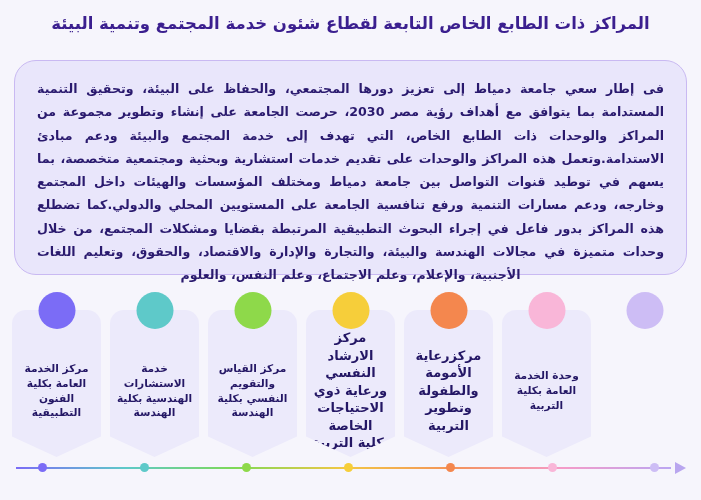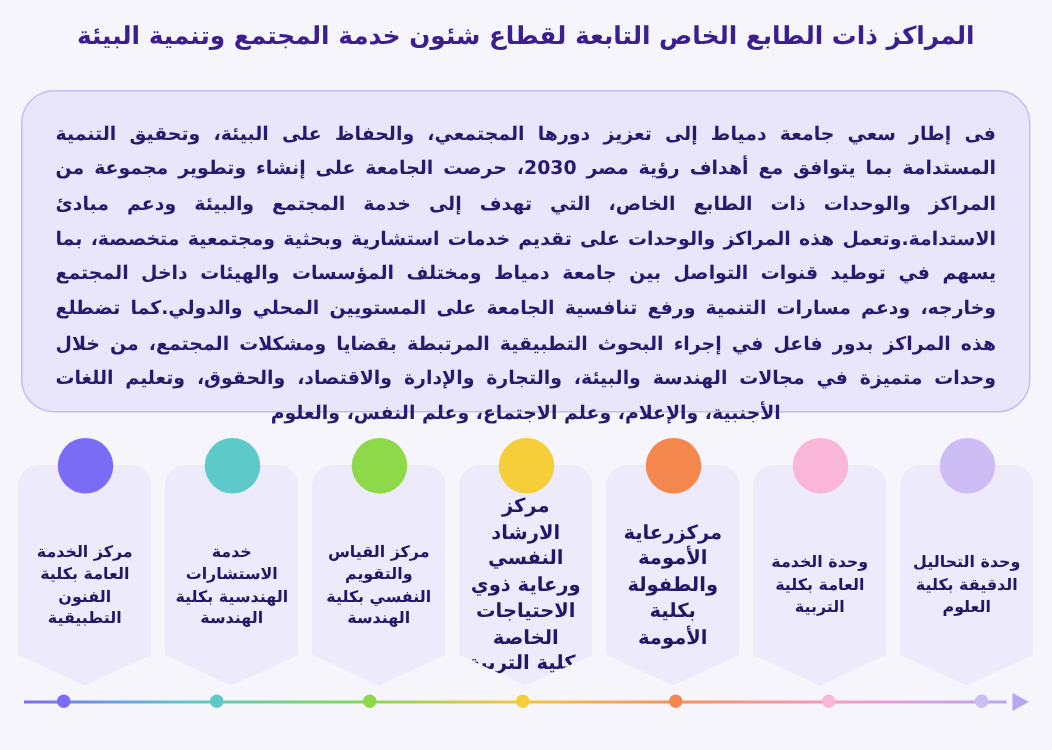--- a/index.html
+++ b/index.html
@@ -186,34 +186,31 @@
         <div class="card-dot" style="background: rgb(142, 217, 74);"></div>
       </div>
       <div class="card-wrap">
         <div class="card-body">
           <span class="card-label small">مركز الارشاد النفسي ورعاية ذوي الاحتياجات الخاصة بكلية التربية</span>
         </div>
         <div class="card-dot" style="background: rgb(246, 206, 58);"></div>
       </div>
       <div class="card-wrap">
         <div class="card-body">
-          <span class="card-label small">مركزرعاية الأمومة والطفولة بكلية الأمومة</span>
+          <span class="card-label small">مركزرعاية الأمومة والطفولة وتطوير التربية</span>
         </div>
         <div class="card-dot" style="background: rgb(244, 135, 78);"></div>
       </div>
       <div class="card-wrap">
         <div class="card-body">
           <span class="card-label">وحدة الخدمة العامة بكلية التربية</span>
         </div>
         <div class="card-dot" style="background: rgb(249, 182, 216);"></div>
       </div>
       <div class="card-wrap">
-        <div class="card-body">
-          <span class="card-label">وحدة التحاليل الدقيقة بكلية العلوم</span>
-        </div>
         <div class="card-dot" style="background: rgb(205, 189, 245);"></div>
       </div>
     </div>
 
   <div id="arrow-track">
     <div id="arrow-line"></div>
     <div id="arrow-head"></div>
   <div class="track-dot" style="background: rgb(123, 108, 246); left: 22px;"></div>
       <div class="track-dot" style="background: rgb(94, 201, 201); left: 124px;"></div>
       <div class="track-dot" style="background: rgb(142, 217, 74); left: 226px;"></div>

